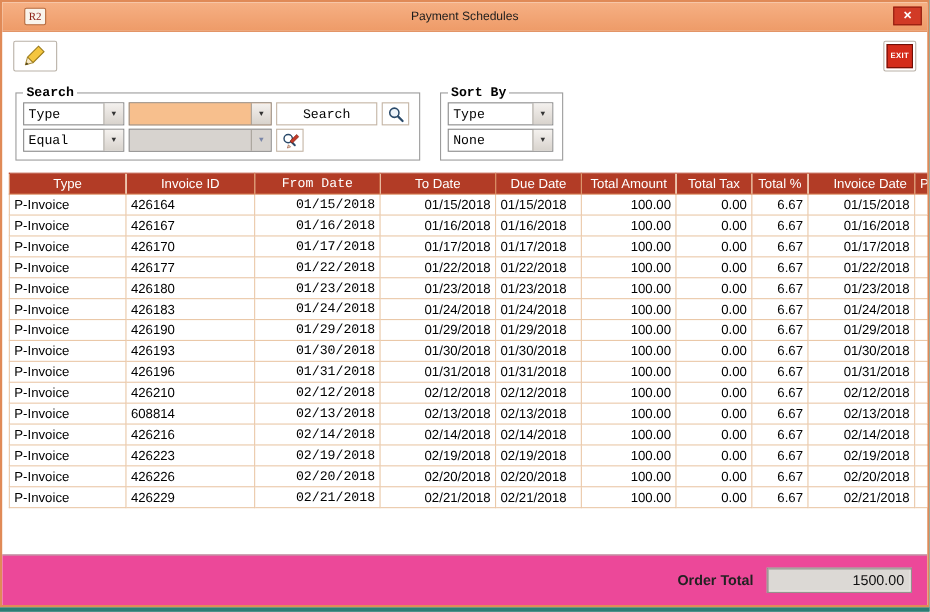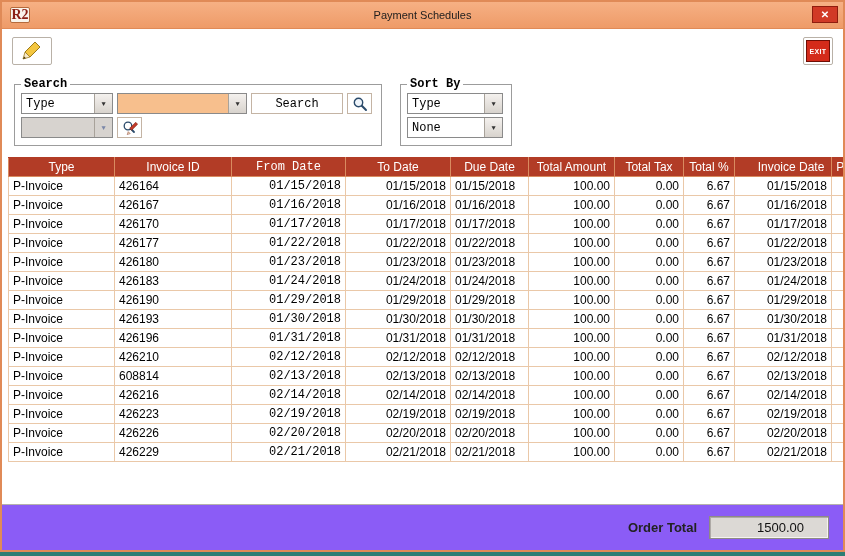--- a/index.html
+++ b/index.html
@@ -3,22 +3,22 @@
 <meta charset="utf-8">
 <style>
   html,body{margin:0;padding:0;background:#2c7d74;width:845px;height:556px;overflow:hidden;
     font-family:"Liberation Sans",sans-serif;}
   .window{position:relative;width:845px;height:552px;box-sizing:border-box;
     border:2px solid #e08a57;background:#fff;overflow:hidden;}
   
   .titlebar{position:relative;height:26px;background:linear-gradient(#f6b084,#ee9b68);
     border-bottom:1px solid #e08a57;display:flex;align-items:center;}
   .titlebar .title{position:absolute;left:0;right:0;text-align:center;font-size:11px;color:#1d1d1d;}
-  .app-icon{margin-left:8px;z-index:2;width:18px;height:14px;background:#f9f4ec;border:1px solid #b56a3c;
-    border-radius:2px;color:#8b2015;font-size:14px;font-weight:bold;display:flex;align-items:center;
+  .app-icon{margin-left:20px;z-index:2;width:18px;height:14px;background:#f9f4ec;border:1px solid #b56a3c;
+    border-radius:2px;color:#8b2015;font-size:10px;font-weight:normal;display:flex;align-items:center;
     justify-content:center;font-family:"Liberation Serif",serif;}
   .close-btn{position:absolute;right:5px;top:4px;width:26px;height:17px;background:#d13a26;
     border:1px solid #8f1d0e;color:#fff;font-size:10px;font-weight:bold;line-height:15px;
     text-align:center;padding:0;cursor:pointer;}
   
   .toolbar{position:relative;height:46px;padding:8px 10px 0 10px;box-sizing:border-box;}
   .tool-btn{width:40px;height:28px;background:#fff;border:1px solid #b9b1a7;border-radius:2px;
     display:inline-flex;align-items:center;justify-content:center;padding:0;cursor:pointer;}
   .exit-btn{position:absolute;right:10px;top:8px;width:30px;height:28px;background:#fff;
     border:1px solid #b9b1a7;border-radius:2px;padding:2px;cursor:pointer;}
@@ -60,27 +60,27 @@
   .col4{width:73px;text-align:left;}
   .col5{width:81px;text-align:right;}
   .col6{width:64px;text-align:right;}
   .col7{width:46px;text-align:right;}
   .col8{width:76px;text-align:right;padding-left:18px;}
   .col9{width:42px;text-align:center;}
   th.col0,th.col1,th.col2,th.col3,th.col4,th.col5,th.col6,th.col7,th.col8,th.col9{text-align:center;}
   .checkbox{display:inline-block;width:11px;height:11px;background:#fdfaf5;border:1px solid #d8a068;
     box-shadow:1px 1px 0 #e9d9c9;vertical-align:middle;cursor:pointer;}
   
-  .footer{position:absolute;left:0;right:0;bottom:0;height:46px;background:#8b5cf6;
+  .footer{position:absolute;left:0;right:0;bottom:0;height:46px;background:#ec4899;
     border-top:1px solid #b5b1ac;display:flex;align-items:center;justify-content:flex-end;
     gap:12px;padding-right:14px;box-sizing:border-box;}
   .ot-label{font-size:13px;font-weight:bold;color:#222;}
-  .ot-box{width:120px;height:23px;box-sizing:border-box;background:#dcd9d5;
+  .ot-box{width:132px;height:23px;box-sizing:border-box;background:#dcd9d5;
     border:1px solid #8e8a86;box-shadow:inset 1px 1px 0 #aeaaa6, inset -1px -1px 0 #f5f3f0;
-    display:flex;align-items:center;justify-content:flex-end;padding-right:24px;}
+    display:flex;align-items:center;justify-content:flex-end;padding-right:6px;}
   .ot-box span{font-size:13px;color:#111;}
 </style>
 </head>
 <body>
 
 <div class="window">
 
   <div class="titlebar">
     <span class="app-icon">R2</span>
     <span class="title">Payment Schedules</span>
@@ -113,20 +113,24 @@
           <span class="combo-arrow">▼</span>
         </div>
         <button class="flat-btn">Search</button>
         <button class="icon-btn">
           <svg width="16" height="16" viewBox="0 0 16 16">
             <circle cx="6.5" cy="6.5" r="4.2" fill="#eef4fa" stroke="#2a4a6a" stroke-width="1.4"></circle>
             <line x1="9.8" y1="9.8" x2="14" y2="14" stroke="#2a4a6a" stroke-width="2" stroke-linecap="round"></line>
           </svg>
         </button>
 
+        <div class="combo">
+          <span class="combo-val">Equal</span>
+          <span class="combo-arrow">▼</span>
+        </div>
         <div class="combo disabled-combo">
           <span class="combo-val"></span>
           <span class="combo-arrow">▼</span>
         </div>
         <button class="icon-btn">
           <svg width="16" height="16" viewBox="0 0 16 16">
             <circle cx="6" cy="6" r="3.8" fill="#fff" stroke="#2a4a6a" stroke-width="1.3"></circle>
             <line x1="8.7" y1="8.7" x2="12" y2="12" stroke="#2a4a6a" stroke-width="1.8" stroke-linecap="round"></line>
             <rect x="10.3" y="2" width="2.8" height="8.5" transform="rotate(45 11.7 6.2)" fill="#c23b2a" stroke="#7a1a0a" stroke-width="0.5"></rect>
             <polygon points="6.2,11.6 8.2,13.6 5.2,14.6" fill="#e9d9b8" stroke="#7a1a0a" stroke-width="0.4"></polygon>

